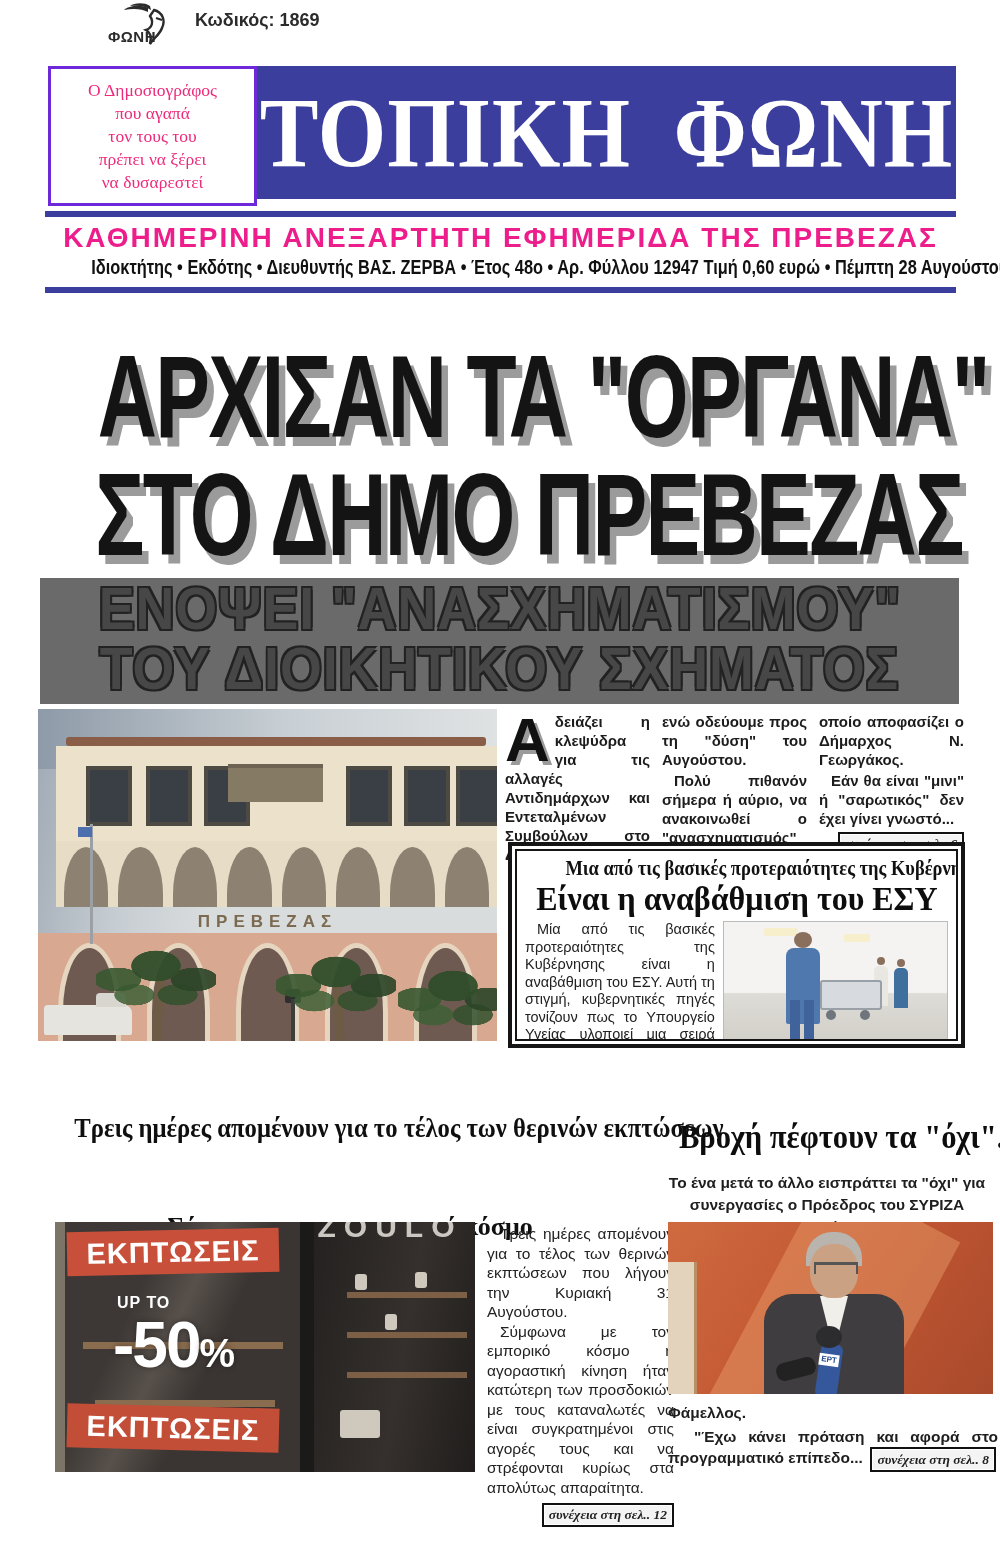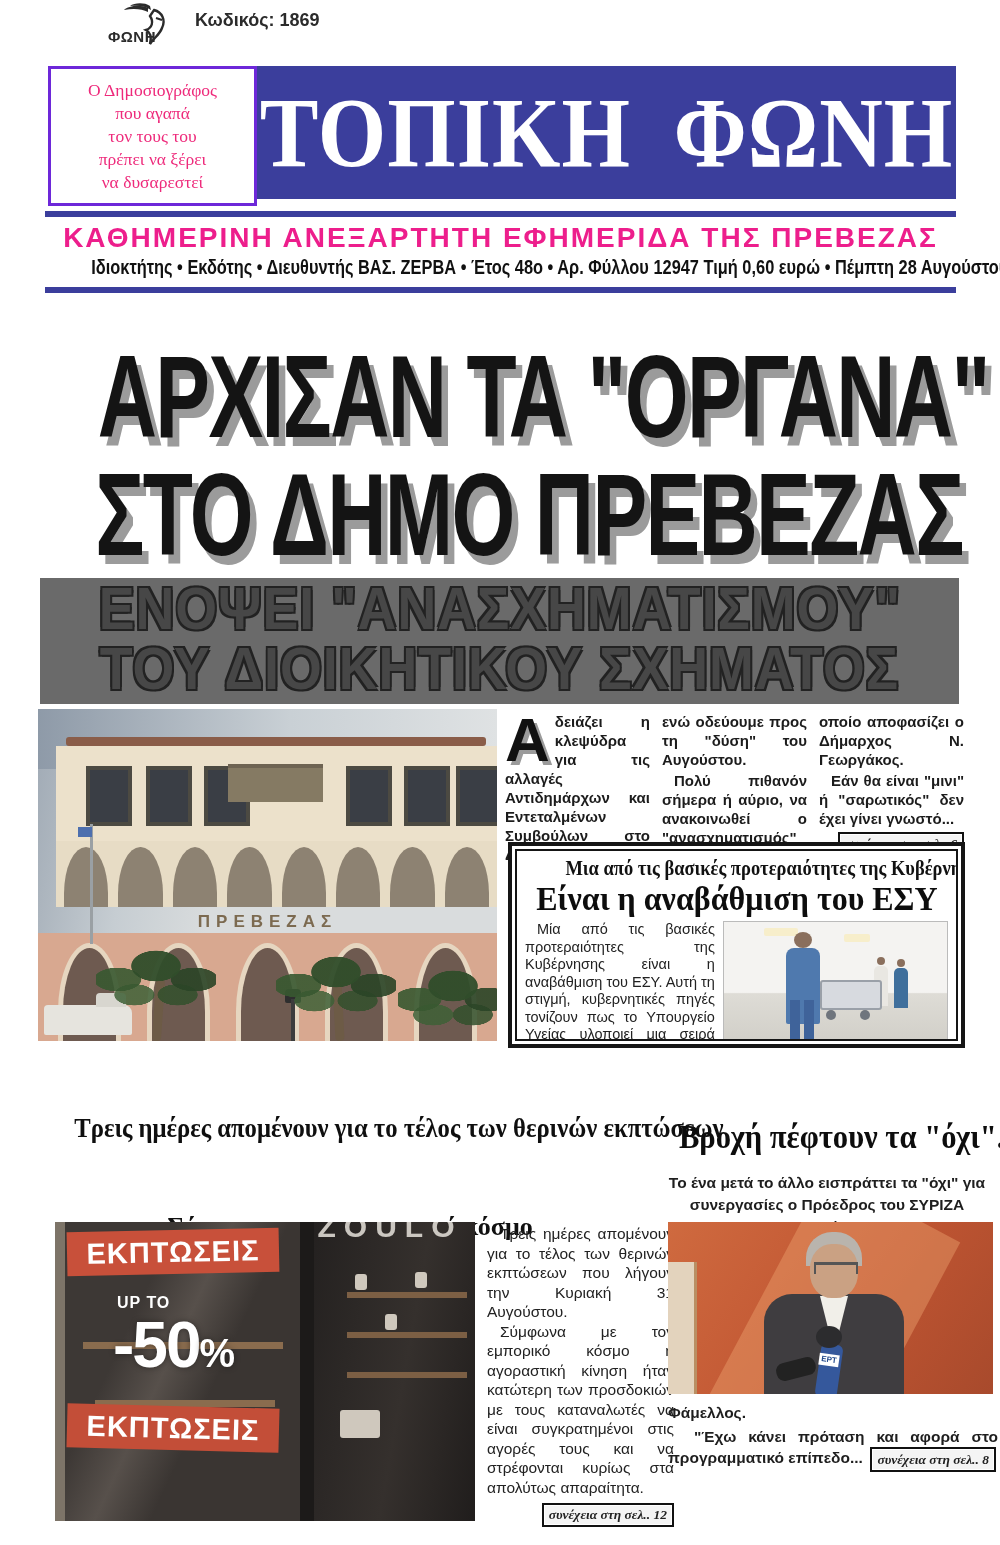--- a/index.html
+++ b/index.html
@@ -107,21 +107,21 @@
 
   
   .ctrhead{left:30px;width:640px;text-align:center;}
   #sale-h1-w{top:1112px;} #sale-h2-w{top:1146px;} #sale-h3-w{top:1212px;}
   #sale-h1-w span{display:inline-block;font-family:"Liberation Serif",serif;font-weight:bold;font-size:28px;
                   white-space:nowrap;transform:scaleX(.88);transform-origin:center;color:#0f0f0f;}
   #sale-h2-w span{display:inline-block;font-weight:bold;font-size:31px;white-space:nowrap;
                   transform:scaleX(.8);transform-origin:center;color:#0c0c0c;letter-spacing:0;}
   #sale-h3-w span{display:inline-block;font-family:"Liberation Serif",serif;font-weight:bold;font-size:26px;
                   white-space:nowrap;color:#101010;}
-  #shop{left:55px;top:1222px;width:420px;height:299px;background:#2b2826;overflow:hidden;}
+  #shop{left:55px;top:1222px;width:420px;height:250px;background:#2b2826;overflow:hidden;}
   #shop-frame{position:absolute;left:0;top:0;width:10px;height:100%;background:#7d7468;}
   #shop-glass{position:absolute;left:10px;top:0;width:235px;height:100%;background:linear-gradient(115deg,#3d3835 30%,#57504b 45%,#3a3532 60%);}
   .shelf{position:absolute;left:18px;width:200px;height:7px;background:#8a6c4e;}
   #shop-doorpost{position:absolute;left:245px;top:0;width:14px;height:100%;background:#1c1a19;}
   #shop-right{position:absolute;left:259px;top:0;width:161px;height:100%;background:linear-gradient(100deg,#242120,#35302d 55%,#201d1c);}
   .rshelf{position:absolute;left:292px;width:120px;height:6px;background:#7c5f44;}
   .ritem{position:absolute;width:12px;height:16px;background:#cfc8bd;border-radius:3px;}
   #shop-sign{position:absolute;left:250px;top:-12px;width:170px;text-align:center;color:#e7e3dc;font-weight:bold;
              font-size:30px;letter-spacing:8px;opacity:.85;}
   .banner{position:absolute;left:12px;width:212px;height:44px;background:#c8503a;color:#fff;display:flex;align-items:center;justify-content:center;

